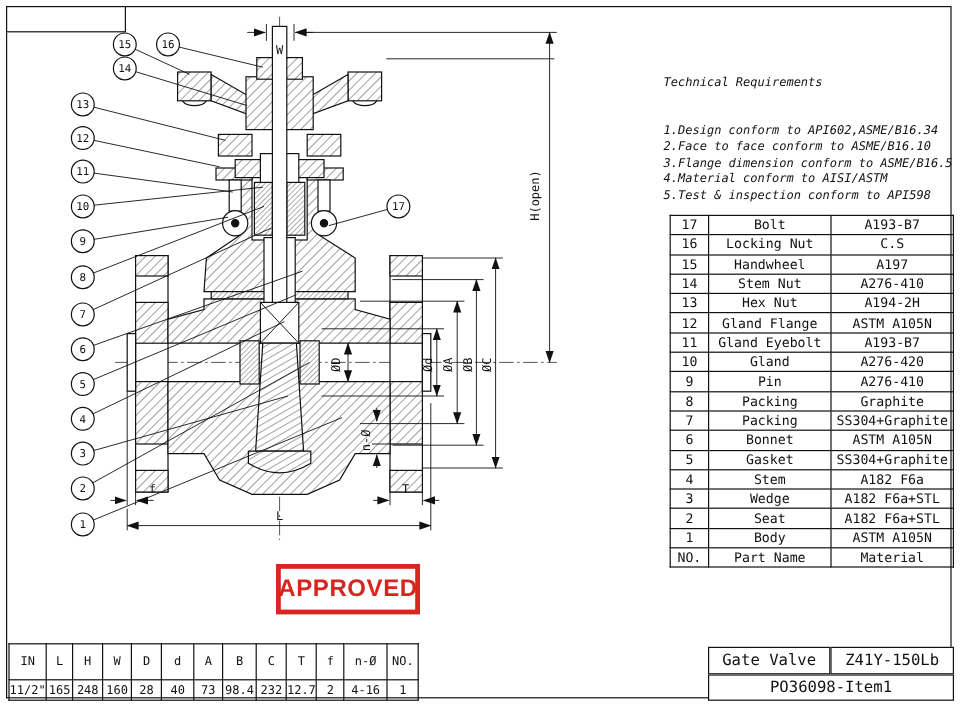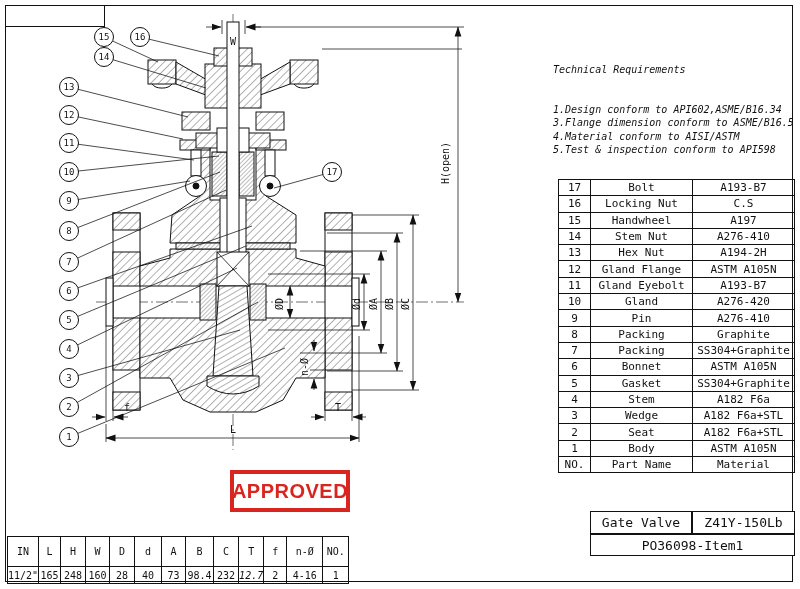--- a/index.html
+++ b/index.html
@@ -15,21 +15,21 @@
   #techreq{position:absolute;left:553px;top:36px;font-size:10px;line-height:13.4px;white-space:pre;font-style:italic;}
   
   #parts{position:absolute;left:558px;top:179px;border-collapse:collapse;table-layout:fixed;}
   #parts td{border:1px solid #111;font-size:11px;text-align:center;padding:0;height:15.3px;overflow:hidden;white-space:nowrap;}
   
   #dims{position:absolute;left:7px;top:536px;border-collapse:collapse;table-layout:fixed;}
   #dims td{border:1px solid #111;font-size:10px;text-align:center;padding:0;overflow:visible;white-space:nowrap;}
   #dims tr.hd td{height:29px;}
   #dims tr.vl td{height:16px;}
   
-  #titleblock{position:absolute;left:590px;top:511px;width:205px;height:45px;box-sizing:border-box;}
+  #titleblock{position:absolute;left:590px;top:539px;width:205px;height:45px;box-sizing:border-box;}
   #titleblock .row1{display:flex;height:23px;}
   #titleblock .cell{border:1px solid #111;box-sizing:border-box;display:flex;align-items:center;justify-content:center;
                     font-size:13px;background:#fff;}
   #tb-name{width:102px;border-right:none;}
   #tb-model{width:103px;}
   #tb-code{width:205px;height:22px;border-top:none;}
   
   #stamp{position:absolute;left:230px;top:470px;width:112px;height:34px;border:4px solid #d9251f;
          display:flex;align-items:center;justify-content:center;background:rgba(255,255,255,.85);}
   #stamp span{font-family:"Liberation Sans",sans-serif;font-weight:bold;font-size:20px;color:#d9251f;letter-spacing:.5px;}
@@ -252,21 +252,21 @@
           <circle cx="140" cy="37" r="9.5" fill="#fff" stroke="#111" stroke-width="1"></circle>
           <text x="140" y="37" text-anchor="middle" dy="3.2" class="co" stroke="none">16</text>
           <circle cx="332" cy="172" r="9.5" fill="#fff" stroke="#111" stroke-width="1"></circle>
           <text x="332" y="172" text-anchor="middle" dy="3.2" class="co" stroke="none">17</text>
         </g>
     </g>
   </svg>
 
   <div id="techreq">
     <div>Technical Requirements</div>
-    <div id="techreq-items"><div>1.Design conform to API602,ASME/B16.34</div><div>3.Flange dimension conform to ASME/B16.5</div><div>4.Material conform to AISI/ASTM</div><div>5.Test &amp; inspection conform to API598</div></div>
+    <div id="techreq-items"><div>1.Design conform to API602,ASME/B16.34</div><div>2.Face to face conform to ASME/B16.10</div><div>3.Flange dimension conform to ASME/B16.5</div><div>4.Material conform to AISI/ASTM</div><div>5.Test &amp; inspection conform to API598</div></div>
   </div>
 
   <table id="parts">
     <colgroup>
         <col style="width:32px">
         <col style="width:102px">
         <col style="width:102px">
       </colgroup>
     <tbody id="parts-body">
         <tr>
@@ -382,21 +382,21 @@
         <tr class="vl">
           <td style="width: 25px;">11/2"</td>
           <td style="width: 21px;">165</td>
           <td style="width: 24px;">248</td>
           <td style="width: 23px;">160</td>
           <td style="width: 24px;">28</td>
           <td style="width: 26px;">40</td>
           <td style="width: 23px;">73</td>
           <td style="width: 27px;">98.4</td>
           <td style="width: 24px;">232</td>
-          <td style="width: 24px; font-style: italic;">12.7</td>
+          <td style="width: 24px;">12.7</td>
           <td style="width: 22px;">2</td>
           <td style="width: 35px; margin-left: 42px;">4-16</td>
           <td style="width: 25px;">1</td>
         </tr>
       </tbody>
   </table>
 
   <div id="titleblock">
     <div class="row1">
       <div class="cell" id="tb-name">Gate Valve</div>

